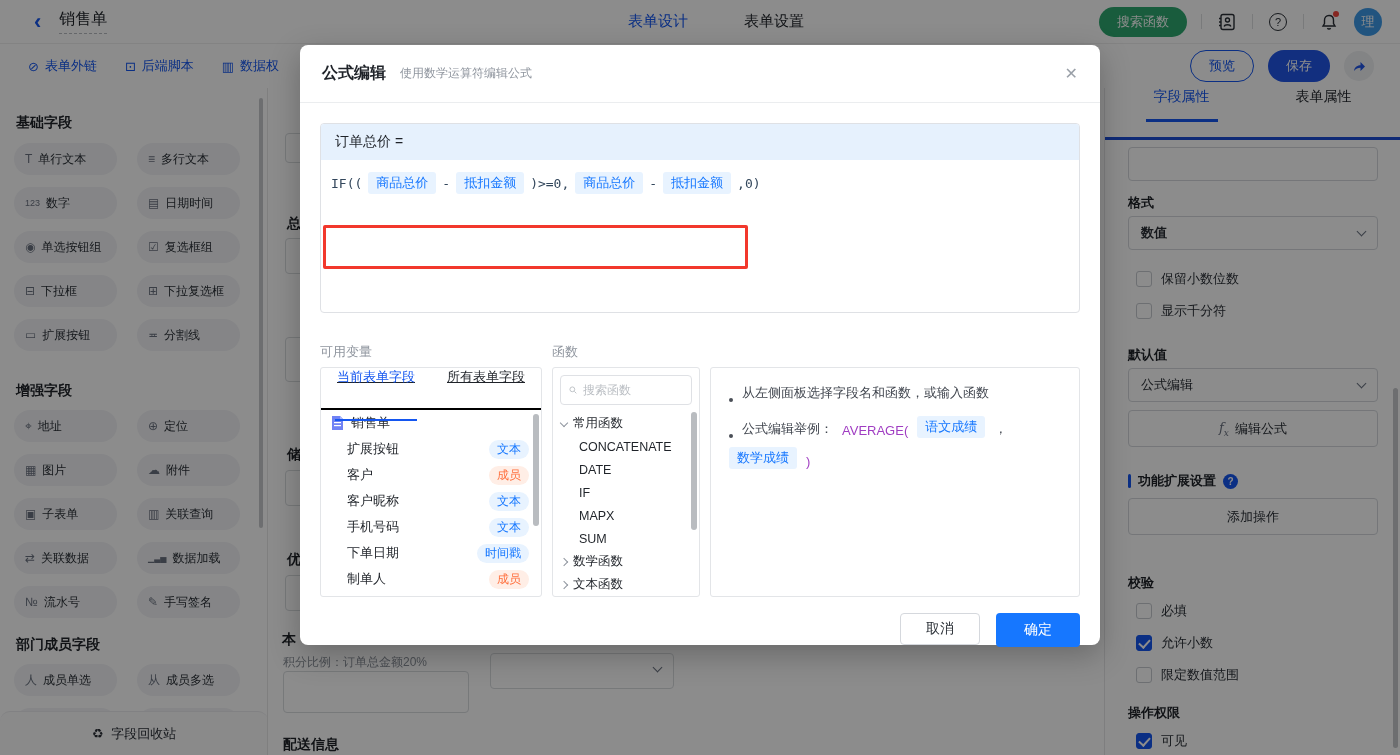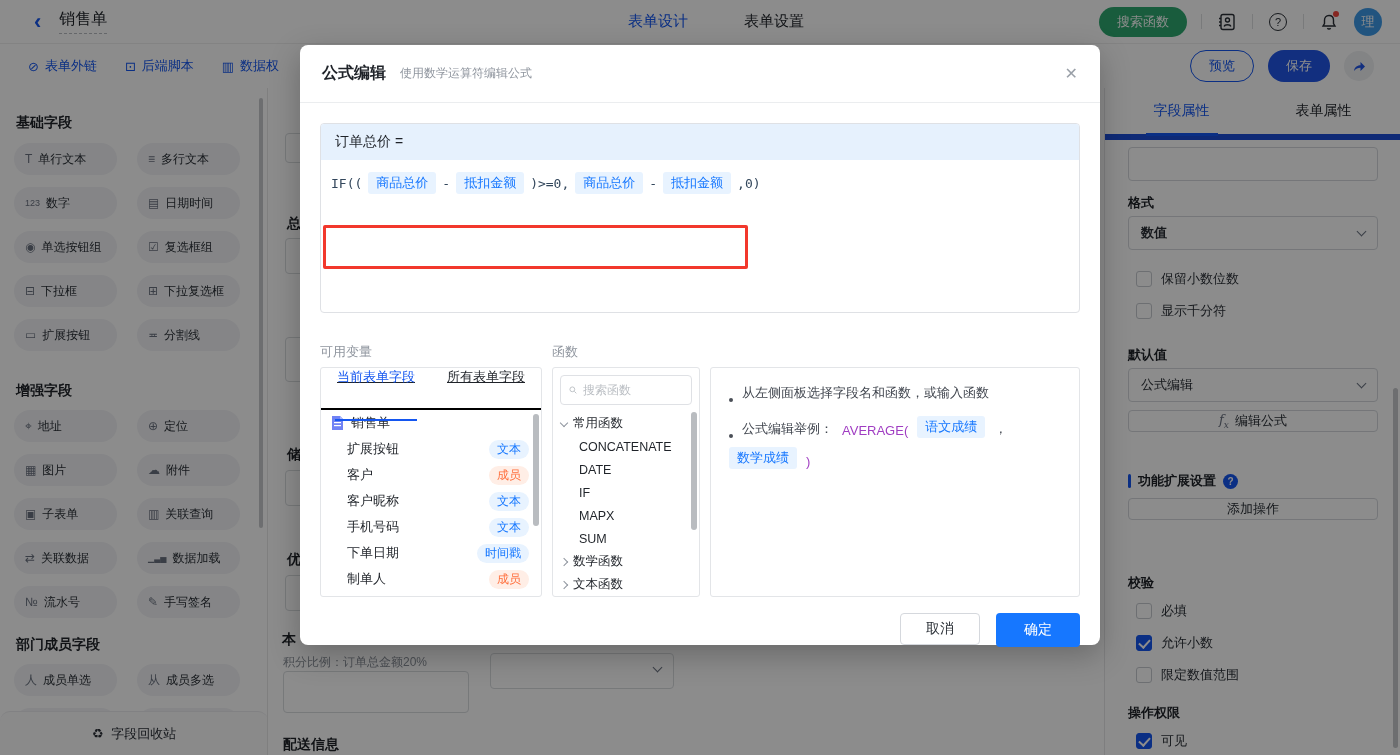--- a/index.html
+++ b/index.html
@@ -42,34 +42,34 @@
 
   
   .canvas { position:absolute; left:268px; top:88px; width:837px; height:667px; background:#fff; border-right:1px solid #e5e6e8; overflow:hidden; }
   .c-input { position:absolute; border:1px solid #d9dcdf; border-radius:4px; background:#fff; }
   .c-label { position:absolute; font-size:14px; font-weight:bold; }
   .c-hint { position:absolute; font-size:12px; color:#8a9099; }
   .c-redline { position:absolute; background:#e0453a; }
 
   
   .rpanel { position:absolute; left:1105px; top:88px; width:295px; height:667px; background:#fff; overflow:hidden; }
-  .r-tabs { position:absolute; top:0; left:0; width:295px; height:52px; display:flex; align-items:center; justify-content:center; gap:86px; font-size:14px; border-bottom:6px solid #1d4ed8; }
+  .r-tabs { position:absolute; top:0; left:0; width:295px; height:52px; display:flex; align-items:flex-start; justify-content:center; gap:86px; font-size:14px; border-bottom:3px solid #1d4ed8; }
   .r-tab-active { color:#1456f0; position:relative; }
   .r-tab-active::after { content:""; position:absolute; left:-8px; right:-8px; bottom:-16px; height:3px; background:#1456f0; }
   .r-label { position:absolute; left:23px; font-size:13px; font-weight:bold; }
   .r-box { position:absolute; left:23px; width:250px; border:1px solid #d5d8dd; border-radius:4px; background:#fff; }
   .r-select { height:34px; display:flex; align-items:center; padding:0 12px; font-size:13px; color:#2a2f36; justify-content:space-between; }
   .r-check { position:absolute; left:23px; display:flex; align-items:center; gap:9px; font-size:13px; color:#2a2f36;padding-left:8px; }
   .cbox { width:16px; height:16px; border:1.5px solid #c6cad0; border-radius:3px; background:#fff; flex:0 0 auto; }
   .cbox.on { background:#1456f0; border-color:#1456f0; position:relative; }
   .cbox.on::after { content:""; position:absolute; left:4px; top:1px; width:5px; height:9px; border-right:2px solid #fff; border-bottom:2px solid #fff; transform:rotate(42deg); }
   .r-sect { position:absolute; left:23px; display:flex; align-items:center; gap:7px; font-size:13px; font-weight:bold; }
   .r-sect::before { content:""; width:3px; height:14px; background:#1456f0; border-radius:2px; }
   .q-blue { width:15px; height:15px; background:#1456f0; border-radius:50%; color:#fff; font-size:10px; display:flex; align-items:center; justify-content:center; font-weight:bold; }
-  .r-btn { height:22px; display:flex; align-items:center; justify-content:center; font-size:13px; color:#2a2f36; gap:6px; }
+  .r-btn { height:37px; display:flex; align-items:center; justify-content:center; font-size:13px; color:#2a2f36; gap:6px; }
   .fx { font-style:italic; color:#6b7280; font-family:"DejaVu Serif",serif; }
   .fx sub { font-size:9px; }
   .r-scroll { position:absolute; right:2px; top:300px; width:5px; height:360px; border-radius:3px; background:#c7c9cc; }
 
   .chev { width:7px; height:7px; border-right:1.5px solid #6b7280; border-bottom:1.5px solid #6b7280; transform:rotate(45deg); margin-top:-3px; }
 
   
   .overlay { position:absolute; inset:0; background:rgba(0,0,0,0.45); z-index:50; }
   .modal { position:absolute; left:300px; top:45px; width:800px; height:600px; background:#fff; border-radius:8px; z-index:100; box-shadow:0 10px 30px rgba(0,0,0,0.25); }
   .m-header { height:58px; display:flex; align-items:center; padding:0 22px; border-bottom:1px solid #ebedef; }

